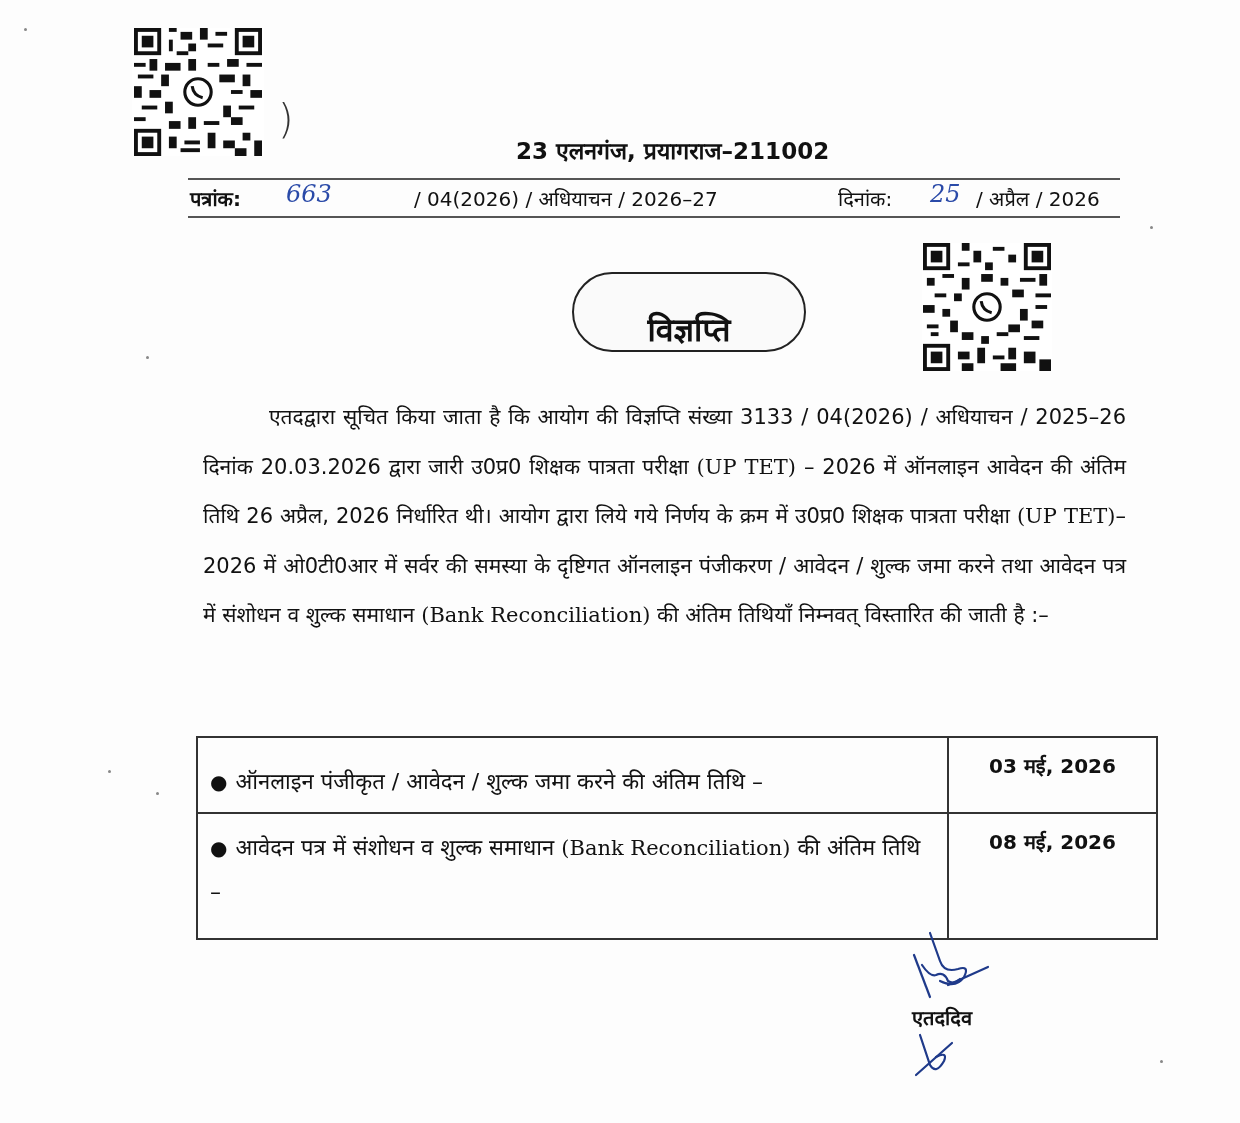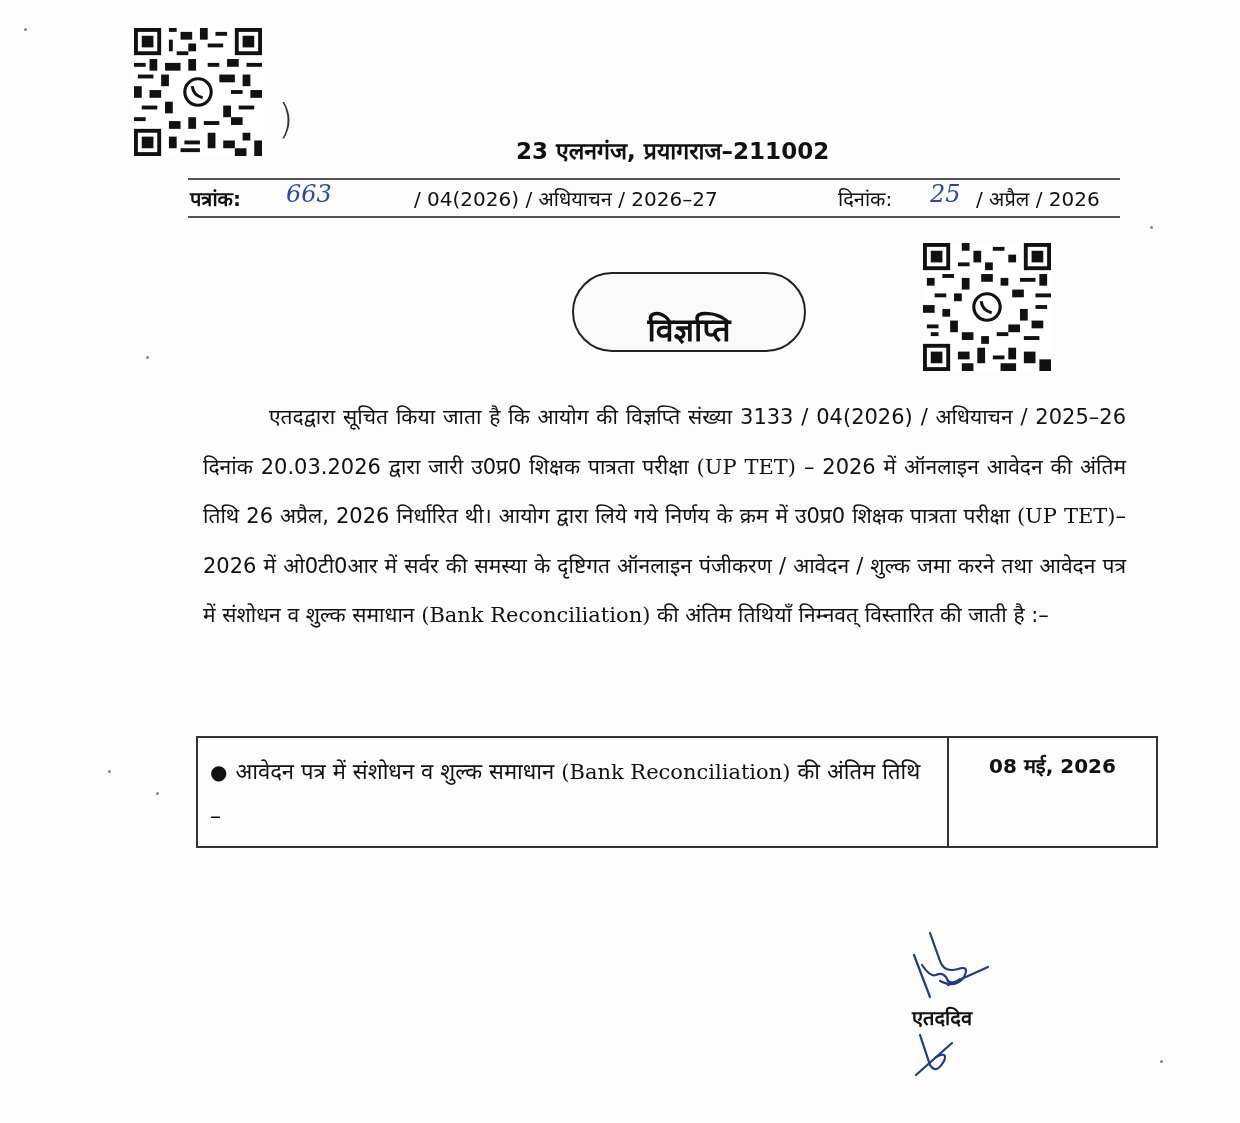--- a/index.html
+++ b/index.html
@@ -41,21 +41,21 @@
   .body-text .en { font-family: "DejaVu Serif", "Liberation Serif", serif; font-size: 21px; }
   table.dates {
     position: absolute; left: 196px; top: 736px; width: 962px; border-collapse: collapse;
     font-size: 22px; color: #111;
   }
   table.dates td { border: 2px solid #333; vertical-align: top; }
   table.dates td.label { padding: 22px 14px 12px 12px; width: 723px; line-height: 44px; }
   table.dates td.date { padding: 14px 10px; text-align: center; font-weight: bold; font-size: 20px; }
   table.dates tr.r1 td { height: 36px; }
   table.dates tr.r1 td.label { padding-top: 22px; padding-bottom: 8px; }
-  table.dates tr.r2 td.label { padding-top: 12px; padding-bottom: 8px; }
+  table.dates tr.r2 td.label { padding-top: 12px; padding-bottom: 24px; }
   .bullet { font-size: 20px; margin-right: 8px; }
   .en2 { font-family: "DejaVu Serif", "Liberation Serif", serif; font-size: 21px; }
   .signature { position: absolute; left: 900px; top: 925px; width: 110px; height: 160px; }
   .designation { position: absolute; left: 912px; top: 1004px; font-size: 20px; font-weight: bold; color: #111; }
   .speck { position: absolute; width: 3px; height: 3px; background: #888; border-radius: 50%; }
 </style>
 </head>
 <body>
 
 <div class="page">
@@ -194,20 +194,26 @@
       </g>
     </svg>
   </div>
 
   <div class="body-text">
     <span class="indent"></span><span>एतदद्वारा सूचित किया जाता है कि आयोग की विज्ञप्ति संख्या 3133 / 04(2026) / अधियाचन / 2025–26 दिनांक 20.03.2026 द्वारा जारी उ0प्र0 शिक्षक पात्रता परीक्षा </span><span class="en">(UP TET)</span><span> – 2026 में ऑनलाइन आवेदन की अंतिम तिथि 26 अप्रैल, 2026 निर्धारित थी। आयोग द्वारा लिये गये निर्णय के क्रम में उ0प्र0 शिक्षक पात्रता परीक्षा </span><span class="en">(UP TET)</span><span>–2026 में ओ0टी0आर में सर्वर की समस्या के दृष्टिगत ऑनलाइन पंजीकरण / आवेदन / शुल्क जमा करने तथा आवेदन पत्र में संशोधन व शुल्क समाधान </span><span class="en">(Bank Reconciliation)</span><span> की अंतिम तिथियाँ निम्नवत् विस्तारित की जाती है :–</span>
   </div>
 
   <table class="dates">
     <tbody>
+        <tr class="r1">
+      <td class="label">
+        <span class="bullet">●</span><span>ऑनलाइन पंजीकृत / आवेदन / शुल्क जमा करने की अंतिम तिथि –</span>
+      </td>
+      <td class="date">03 मई, 2026</td>
+    </tr>
     <tr class="r2">
       <td class="label">
         <span class="bullet">●</span><span>आवेदन पत्र में संशोधन व शुल्क समाधान </span><span class="en2">(Bank Reconciliation)</span><span> की अंतिम तिथि –</span>
       </td>
       <td class="date">08 मई, 2026</td>
     </tr>
   </tbody>
     </table>
 
   <svg class="signature" viewBox="0 0 110 160">

